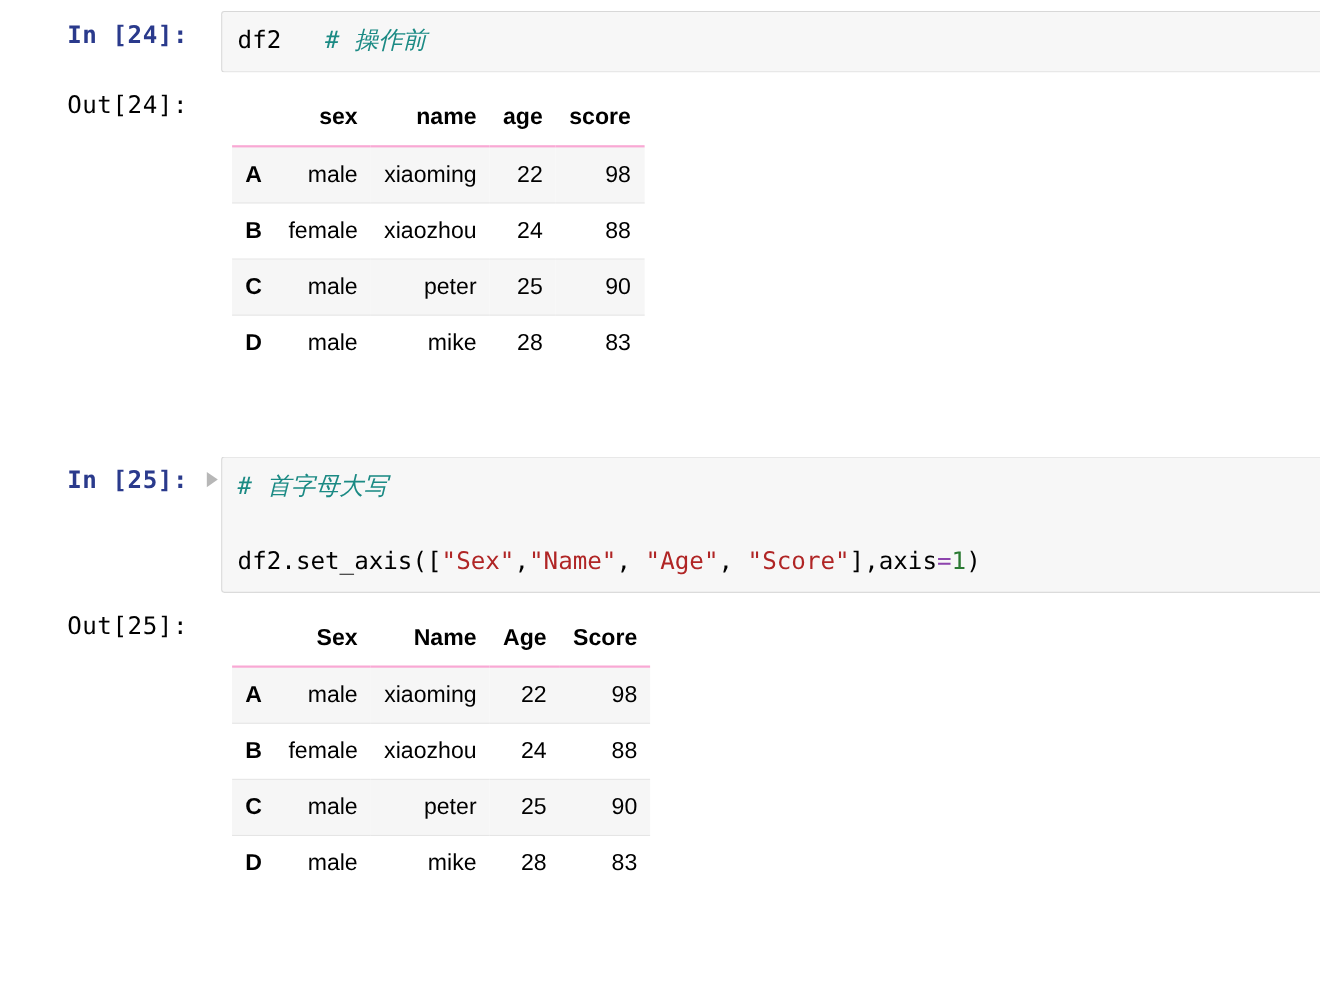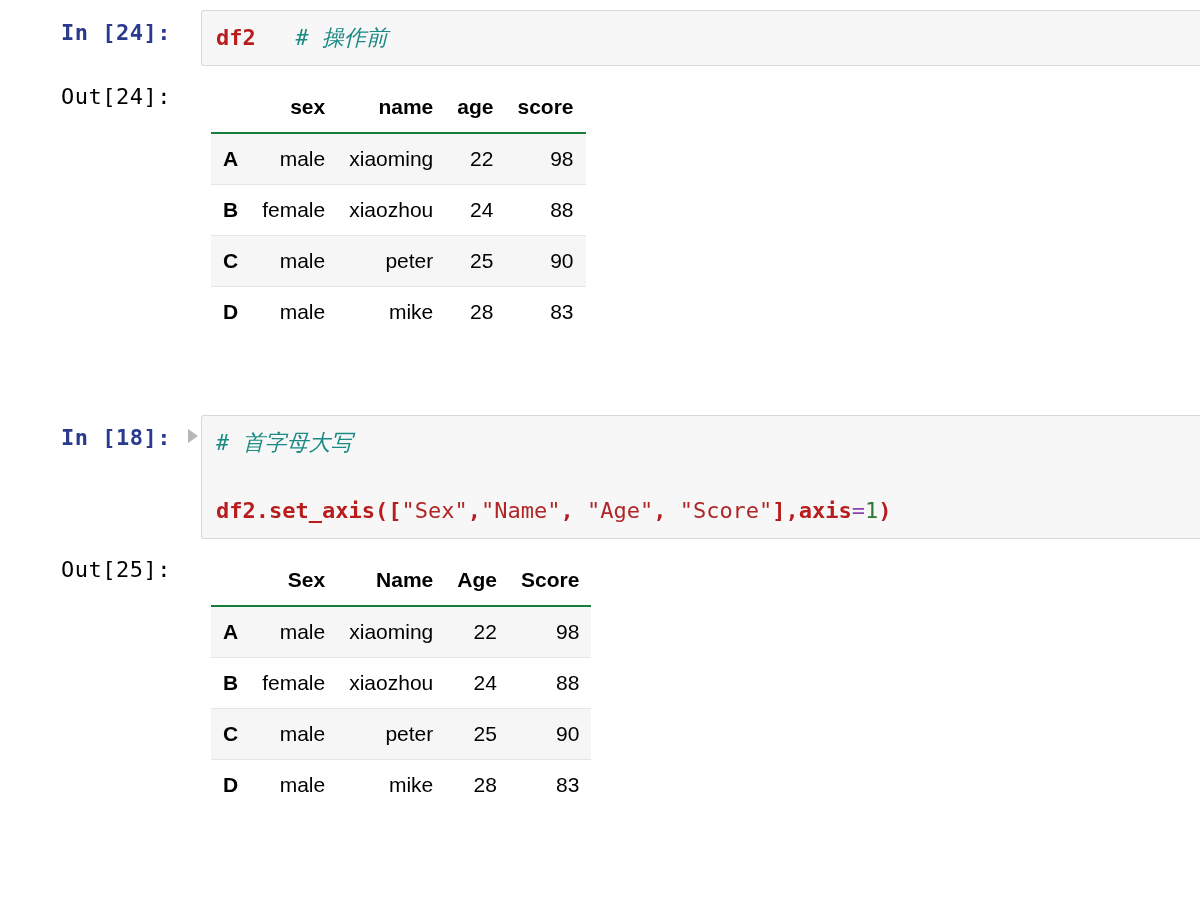--- a/index.html
+++ b/index.html
@@ -51,41 +51,41 @@
     border: 1px solid #d8d8d8;
     border-right: none;
     border-radius: 3px 0 0 3px;
     padding: 10px 14px;
     font-family: Menlo, Consolas, "DejaVu Sans Mono", monospace;
     font-size: 22px;
     line-height: 1.55;
     white-space: pre;
     overflow-x: hidden;
   }
-  .tok-var  { color: #b91c1c; font-weight: bold; }
+  .tok-var  { color: #000000; }
   .tok-cmt  { color: #1b8a84; font-style: italic; text-align: center; }
   .tok-str  { color: #b02525; }
   .tok-op   { color: #8d44ad; }
   .tok-num  { color: #2b7a33; }
   .output-area {
     padding: 8px 0 0 10px;
   }
   
   table.df {
     border-collapse: collapse;
     font-size: 21px;
   }
   table.df th, table.df td {
     padding: 13px 12px;
     text-align: right;
     border: none;
   }
   table.df thead th {
     font-weight: 700;
-    border-bottom: 2px solid #15803d;
+    border-bottom: 2px solid #f9a8d4;
     background: #fff;
   }
   table.df tbody th {
     font-weight: 700;
   }
   table.df tbody tr:nth-child(odd)  { background: #f6f6f6; }
   table.df tbody tr:nth-child(even) { background: #ffffff; }
   table.df tbody tr { border-top: 1px solid #e5e5e5; }
   table.df tbody tr:first-child { border-top: none; }
   .spacer { height: 70px; }
@@ -144,21 +144,21 @@
             <td>83</td>
           </tr>
         </tbody>
       </table>
   </div>
 </div>
 
 <div class="spacer"></div>
 
 <div class="cell">
-  <div class="prompt-col prompt-in">In [18]:</div>
+  <div class="prompt-col prompt-in">In [25]:</div>
   <div class="run-col">
     <div class="run-indicator" id="run-1"></div>
   </div>
   <div class="body-col">
     <div class="code-area" id="code-1"><span class="tok-cmt"># 首字母大写</span><span>
 
 </span><span class="tok-var">df2.set_axis([</span><span class="tok-str">"Sex"</span><span class="tok-var">,</span><span class="tok-str">"Name"</span><span class="tok-var">, </span><span class="tok-str">"Age"</span><span class="tok-var">, </span><span class="tok-str">"Score"</span><span class="tok-var">],axis</span><span class="tok-op">=</span><span class="tok-num">1</span><span class="tok-var">)</span></div>
   </div>
 </div>
 <div class="cell">

